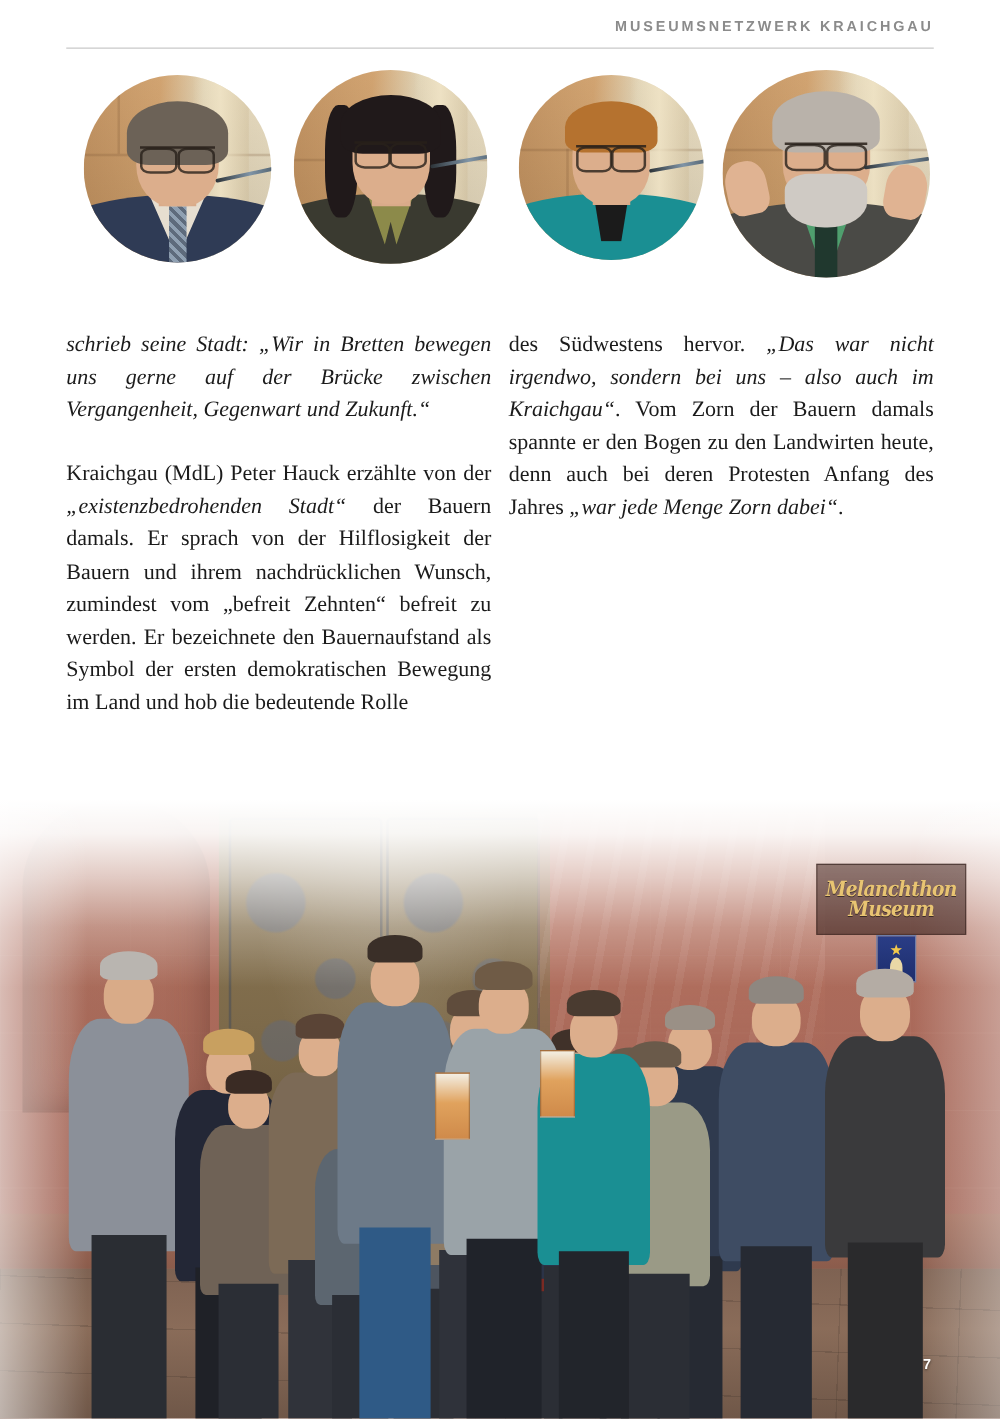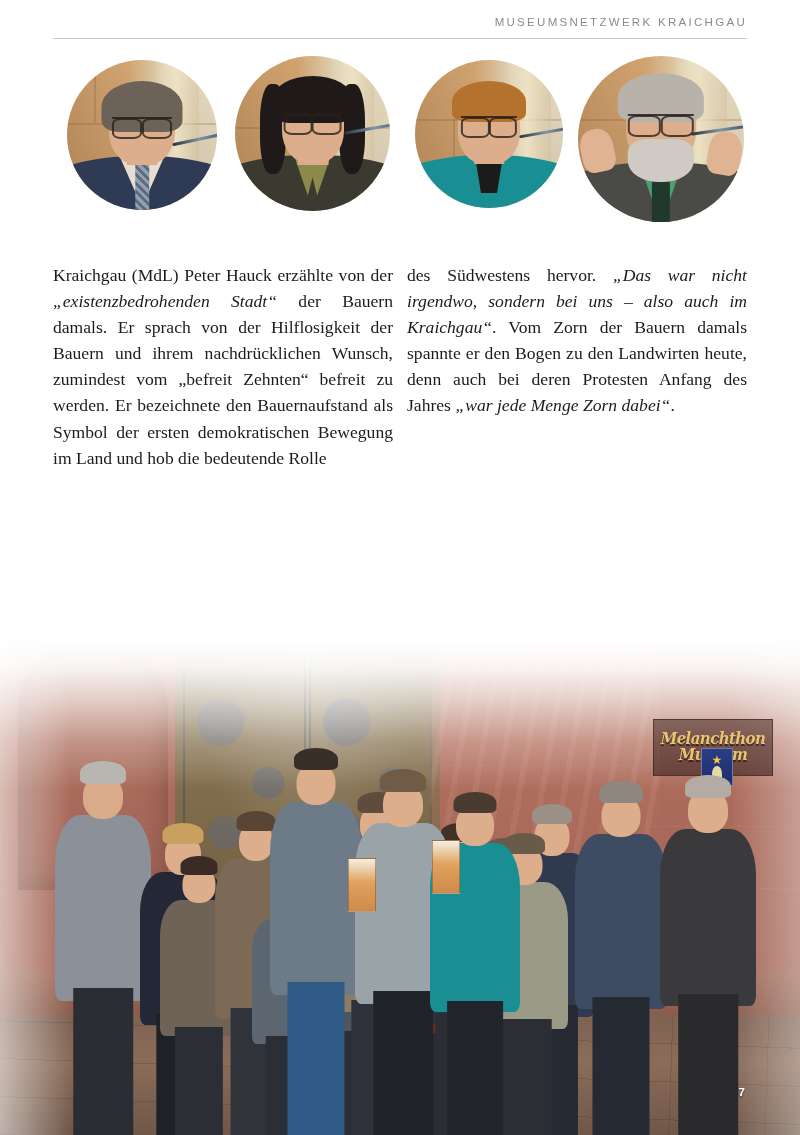--- a/index.html
+++ b/index.html
@@ -23,21 +23,21 @@
     top: 16px;
     width: 694px;
     height: 28px;
   }
   .header-title {
     position: absolute;
     right: 0;
     top: 0;
     font-family: "Liberation Sans", sans-serif;
     font-size: 11.5px;
-    font-weight: 400;
+    font-weight: 700;
     letter-spacing: 2.3px;
     color: #8b8b8b;
     text-transform: uppercase;
     white-space: nowrap;
   }
   .header-rule {
     position: absolute;
     left: 0;
     top: 22px;
     width: 694px;
@@ -291,21 +291,20 @@
     top: 691px;
     width: 118px;
     height: 55px;
     background: linear-gradient(180deg, rgba(70,40,35,0.55), rgba(55,30,26,0.60));
     border: 1px solid rgba(40,22,18,0.5);
     display: flex;
     flex-direction: column;
     align-items: center;
     justify-content: center;
     line-height: 1.05;
-    margin-top: 28px;
   }
   .gp-sign-line {
     font-family: "DejaVu Serif", serif;
     font-weight: 700;
     font-style: italic;
     font-size: 15px;
     letter-spacing: -0.6px;
     color: #e8c472;
     text-shadow: 0 1px 0 rgba(0,0,0,0.5);
     white-space: nowrap;
@@ -515,20 +514,21 @@
       <div class="ph-beard"></div>
       <div class="ph-glasses" style="top:35%; width:40%;"></div>
       <div class="ph-hand" style="left:2%; top:44%; transform:rotate(-12deg);"></div>
       <div class="ph-hand" style="right:2%; top:46%; transform:rotate(10deg);"></div>
       <div class="ph-mic" style="right:0%; top:44%; width:32%; transform:rotate(-8deg);"></div>
     </div>
   </div>
 
   <div class="cols">
     <div class="col left">
+        <p><span class="it">schrieb seine Stadt: „Wir in Bretten bewegen uns gerne auf der Brücke zwischen Vergangenheit, Gegenwart und Zukunft.“</span></p>
         <p><span>Kraichgau (MdL) Peter Hauck erzählte von der </span><span class="it">„existenzbedrohenden Stadt“</span><span> der Bauern damals. Er sprach von der Hilflosigkeit der Bauern und ihrem nachdrücklichen Wunsch, zumindest vom „befreit Zehnten“ befreit zu werden. Er bezeichnete den Bauernaufstand als Symbol der ersten demokratischen Bewegung im Land und hob die bedeutende Rolle</span></p>
       </div>
     <div class="col right">
         <p><span>des Südwestens hervor. </span><span class="it">„Das war nicht irgendwo, sondern bei uns – also auch im Kraichgau“</span><span>. Vom Zorn der Bauern damals spannte er den Bogen zu den Landwirten heute, denn auch bei deren Protesten Anfang des Jahres </span><span class="it">„war jede Menge Zorn dabei“</span><span>.</span></p>
       </div>
   </div>
 
   <div class="group-photo">
     <div class="gp-wall">
       <div class="gp-wall-blocks"></div>

